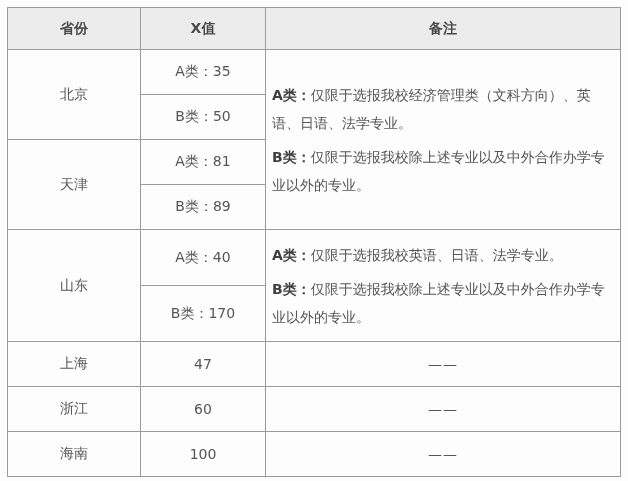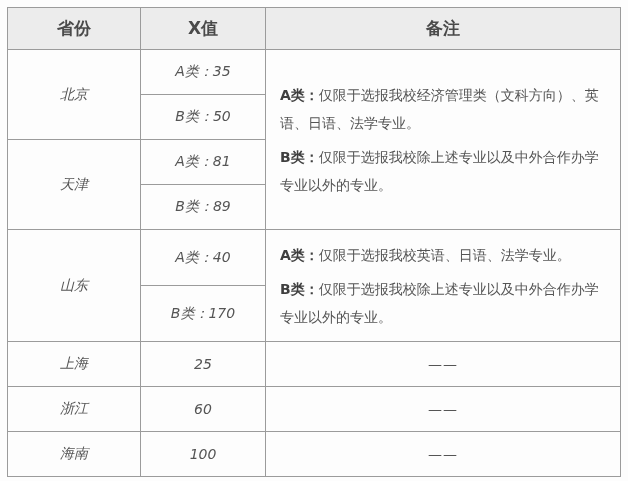--- a/index.html
+++ b/index.html
@@ -28,42 +28,41 @@
     background: #fdfdfd;
     padding: 2px 6px;
     box-sizing: border-box;
   }
   table.tbl th {
     background: #ececec;
     font-weight: bold;
     color: #4a4a4a;
     text-align: center;
     height: 42px;
-    font-size: 17px;
+    font-size: 14px;
   }
   col.c-prov   { width: 133px; }
   col.c-val    { width: 125px; }
   col.c-remark { width: 355px; }
 
   tr.r45 { height: 45px; }
   tr.r56 { height: 56px; }
 
   td.prov, td.val {
     text-align: center;
     vertical-align: middle;
-    font-style: italic;
   }
   td.remark {
     text-align: left;
     vertical-align: middle;
     padding: 4px 8px;
     line-height: 28px;
   }
   td.remark p {
-    margin: 6px 8px;
+    margin: 6px 0;
   }
   td.remark b {
     color: #3f3f3f;
   }
   td.dash {
     text-align: center;
     vertical-align: middle;
     letter-spacing: 1px;
   }
 </style>
@@ -112,21 +111,21 @@
         <p><b>A类：</b><span>仅限于选报我校英语、日语、法学专业。</span></p>
         <p><b>B类：</b><span>仅限于选报我校除上述专业以及中外合作办学专业以外的专业。</span></p>
       </td>
     </tr>
     <tr class="r56">
       <td class="val">B类：170</td>
     </tr>
 
     <tr class="r45">
       <td class="prov">上海</td>
-      <td class="val">25</td>
+      <td class="val">47</td>
       <td class="dash">——</td>
     </tr>
     <tr class="r45">
       <td class="prov">浙江</td>
       <td class="val">60</td>
       <td class="dash">——</td>
     </tr>
     <tr class="r45">
       <td class="prov">海南</td>
       <td class="val">100</td>

